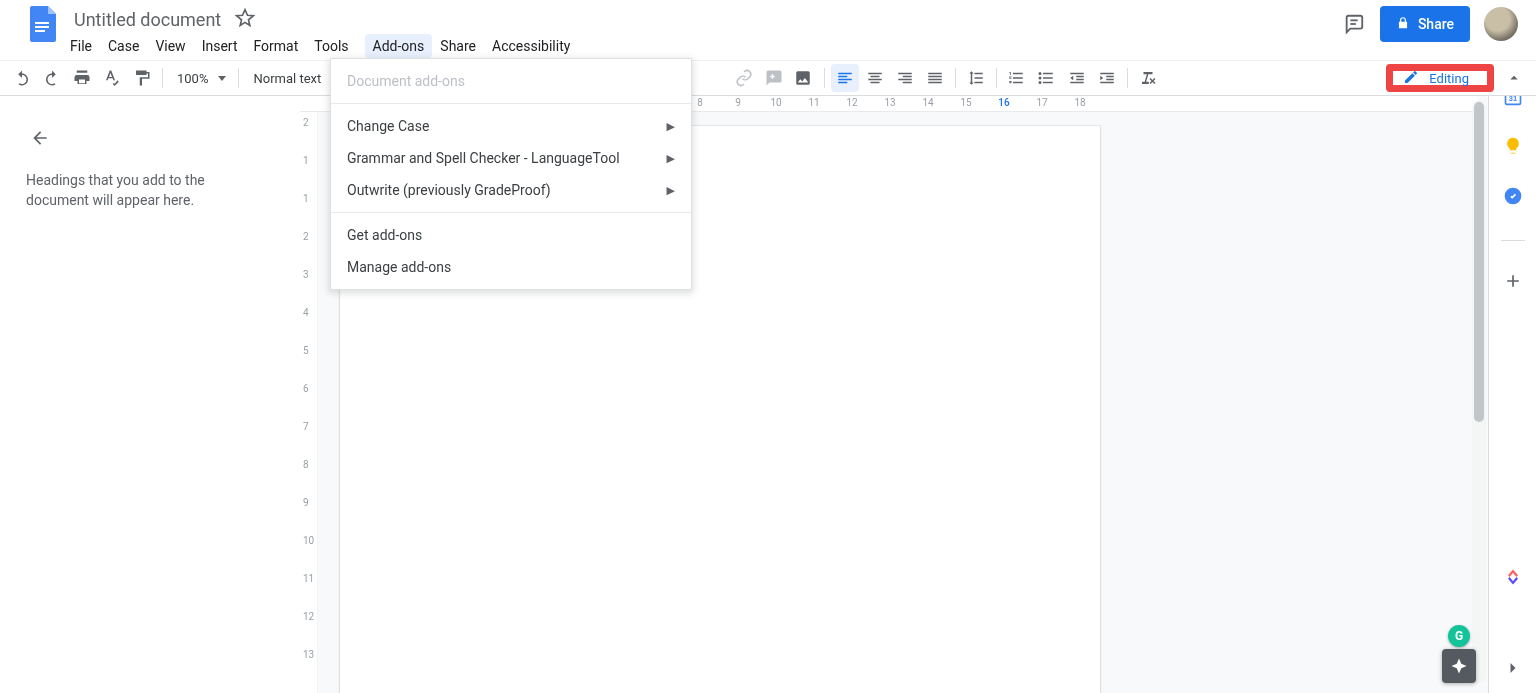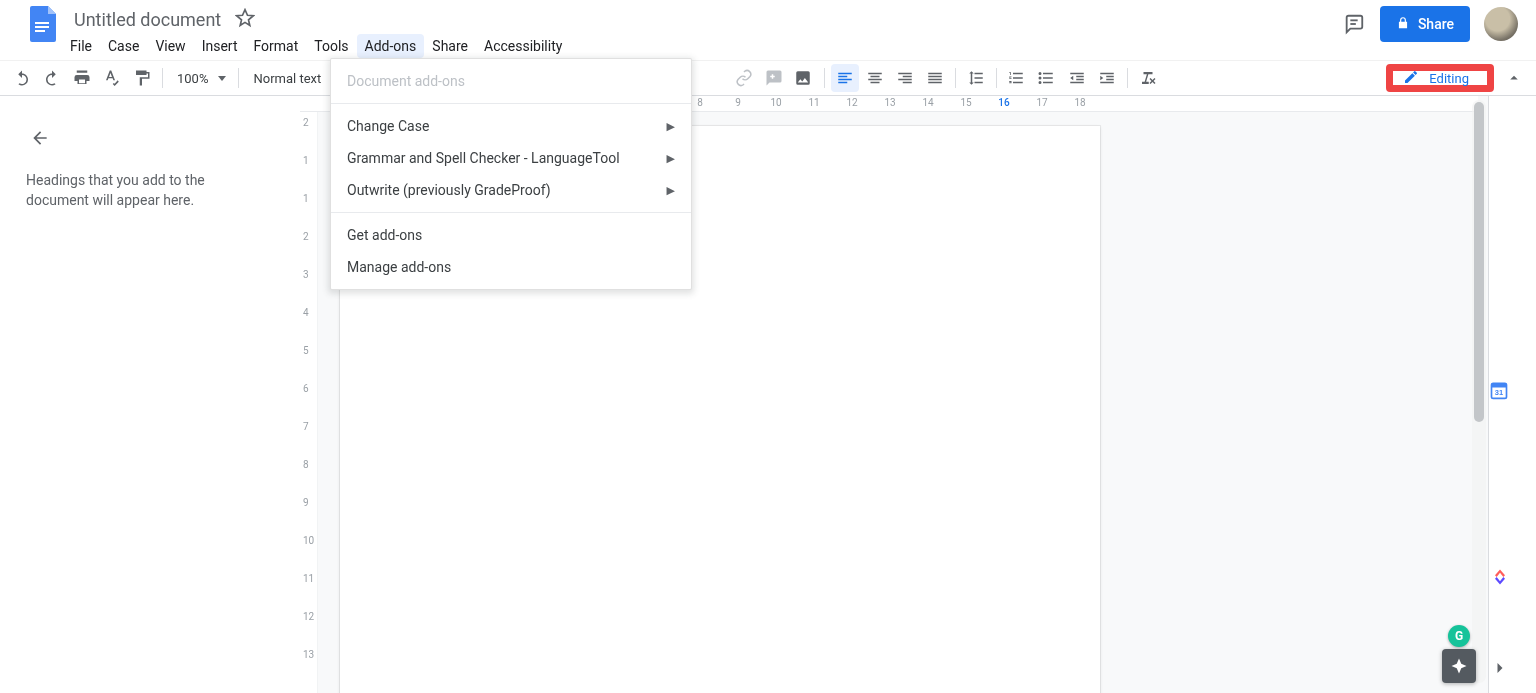--- a/index.html
+++ b/index.html
@@ -67,21 +67,21 @@
   
   .menubar{
     height:28px;display:flex;align-items:center;
     padding-left:62px;
     font-size:14px;color:var(--text);
   }
   .menubar .menu-item{
     padding:4px 8px;border-radius:4px;cursor:pointer;
     color:var(--text);
   }
-  .menubar .menu-item.active{background:var(--active);}
+  .menubar .menu-item.active{background:var(--active);margin-left:8px;}
 
   
   .toolbar{
     height:36px;border-top:1px solid #f1f1f1;border-bottom:1px solid var(--border);
     display:flex;align-items:center;padding:0 8px;gap:2px;
     background:#fff;position:relative;z-index:5;
   }
   .tb-btn{
     min-width:28px;height:28px;border-radius:4px;display:flex;align-items:center;justify-content:center;
     color:#5f6368;cursor:pointer;position:relative;
@@ -142,21 +142,21 @@
     position:absolute;left:0;top:16px;bottom:0;width:18px;background:#fff;
     border-right:1px solid #f1f3f4;
     font-size:10px;color:#9aa0a6;
   }
   .v-ruler .num{position:absolute;left:3px;transform:translateY(-50%);}
 
   
   .sidepanel{
     position:absolute;top:64px;right:0;bottom:0;width:48px;
     border-left:1px solid var(--border);background:#fff;
-    display:flex;flex-direction:row;align-items:center;padding-top:22px;gap:30px;
+    display:flex;flex-direction:column;align-items:center;padding-top:22px;gap:30px;
   }
   .sp-icon{width:20px;height:20px;display:flex;align-items:center;justify-content:center;}
   .sp-sep{width:24px;height:1px;background:var(--border);margin-top:4px;}
   .sp-plus{color:#5f6368;}
 
   .sp-bottom{position:absolute;bottom:12px;display:flex;flex-direction:column;align-items:center;gap:70px;}
   .sp-chevron{color:#5f6368;cursor:pointer;}
 
   
   .scrollbar{position:absolute;right:50px;top:100px;width:14px;bottom:10px;background:transparent;}

